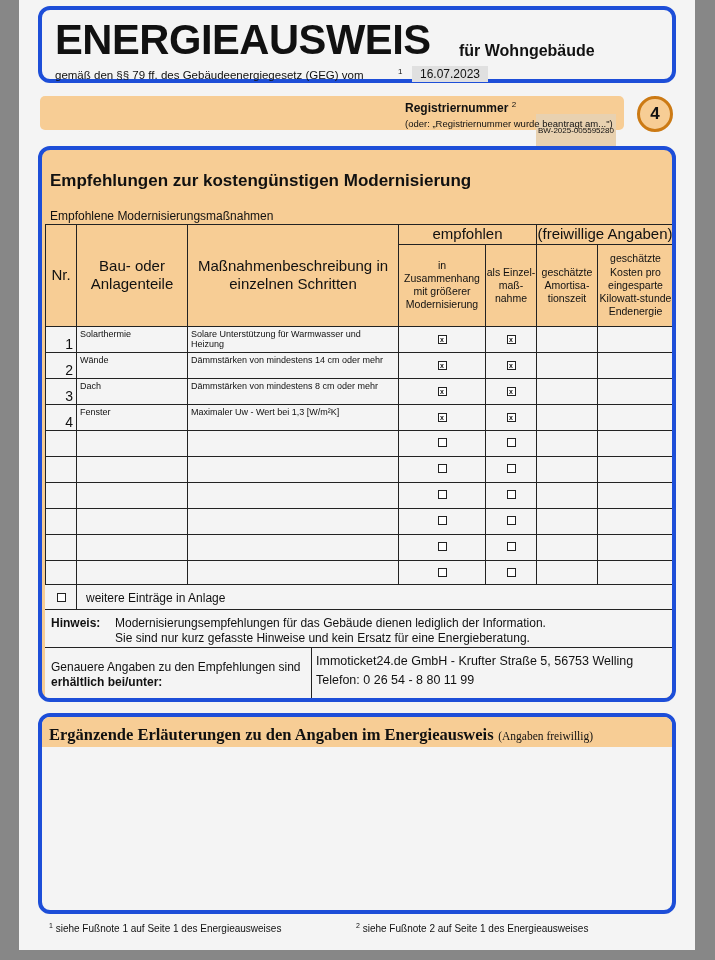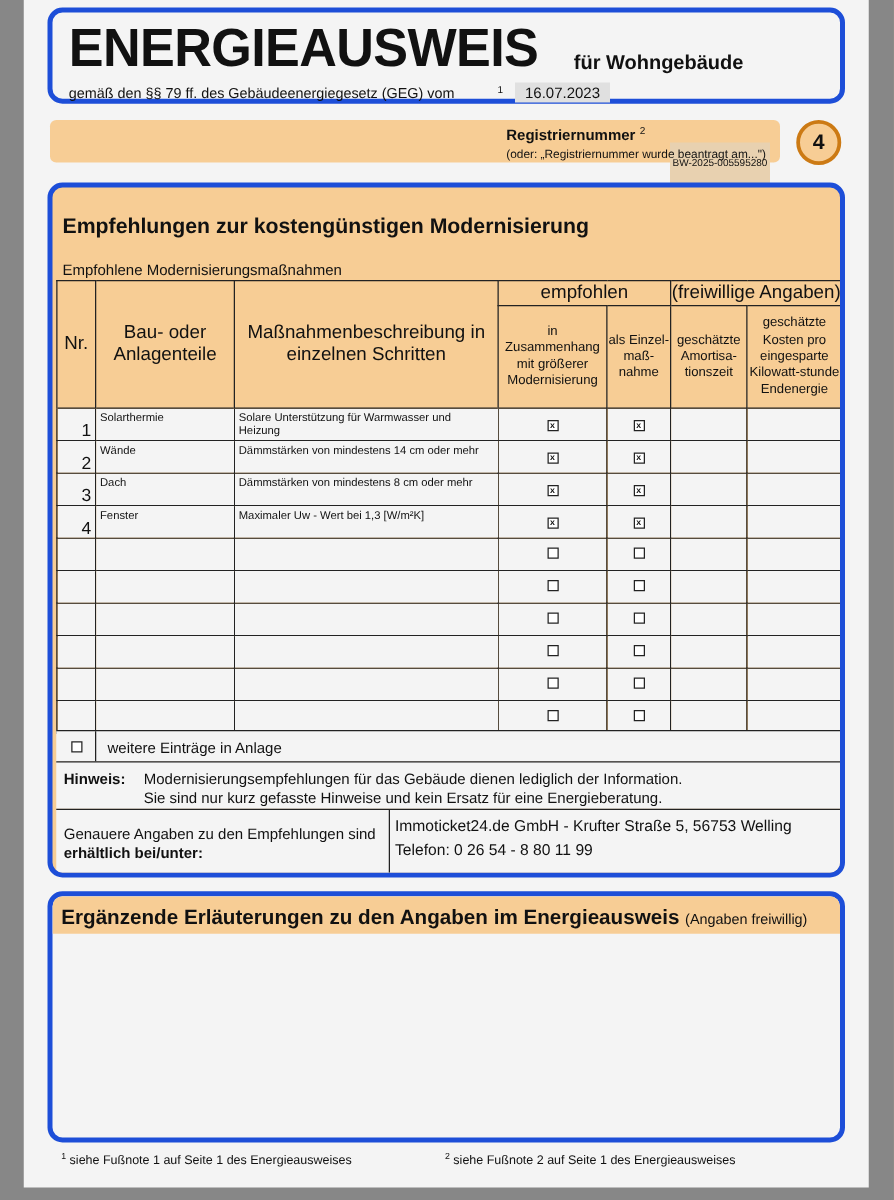--- a/index.html
+++ b/index.html
@@ -60,21 +60,21 @@
     .row-contact .l1 { position: absolute; left: 6px; top: 12px; }
     .row-contact .l2 { position: absolute; left: 6px; top: 27px; font-weight: bold; }
     .row-contact .sep { position: absolute; left: 266px; top: 0; height: 52px; border-left: 1.2px solid #222; }
     .row-contact .c1 { position: absolute; left: 271px; top: 6px; font-size: 12.5px; }
     .row-contact .c2 { position: absolute; left: 271px; top: 25px; font-size: 12.5px; }
 
     
     .extrabox { left: 38px; top: 713px; width: 638px; height: 201px; background: #f4f4f4; overflow: hidden; }
     .ex-head { position: absolute; left: 0; top: 0; width: 630px; height: 30px; background: #f7cd95; }
     .ex-title { position: absolute; left: 7px; top: 8px; font-size: 16.5px; font-weight: bold; }
-    .ex-title span { font-size: 11.5px; font-weight: normal; }
+    .ex-title span { font-size: 11.5px; font-weight: normal; font-family: Liberation Serif, serif; }
 
     .footnote { position: absolute; top: 922px; font-size: 10px; }
     .footnote sup { font-size: 7px; }
   </style>
 </head>
 <body>
 
 <div class="page"></div>
 
 <div class="orange-box hdr">

